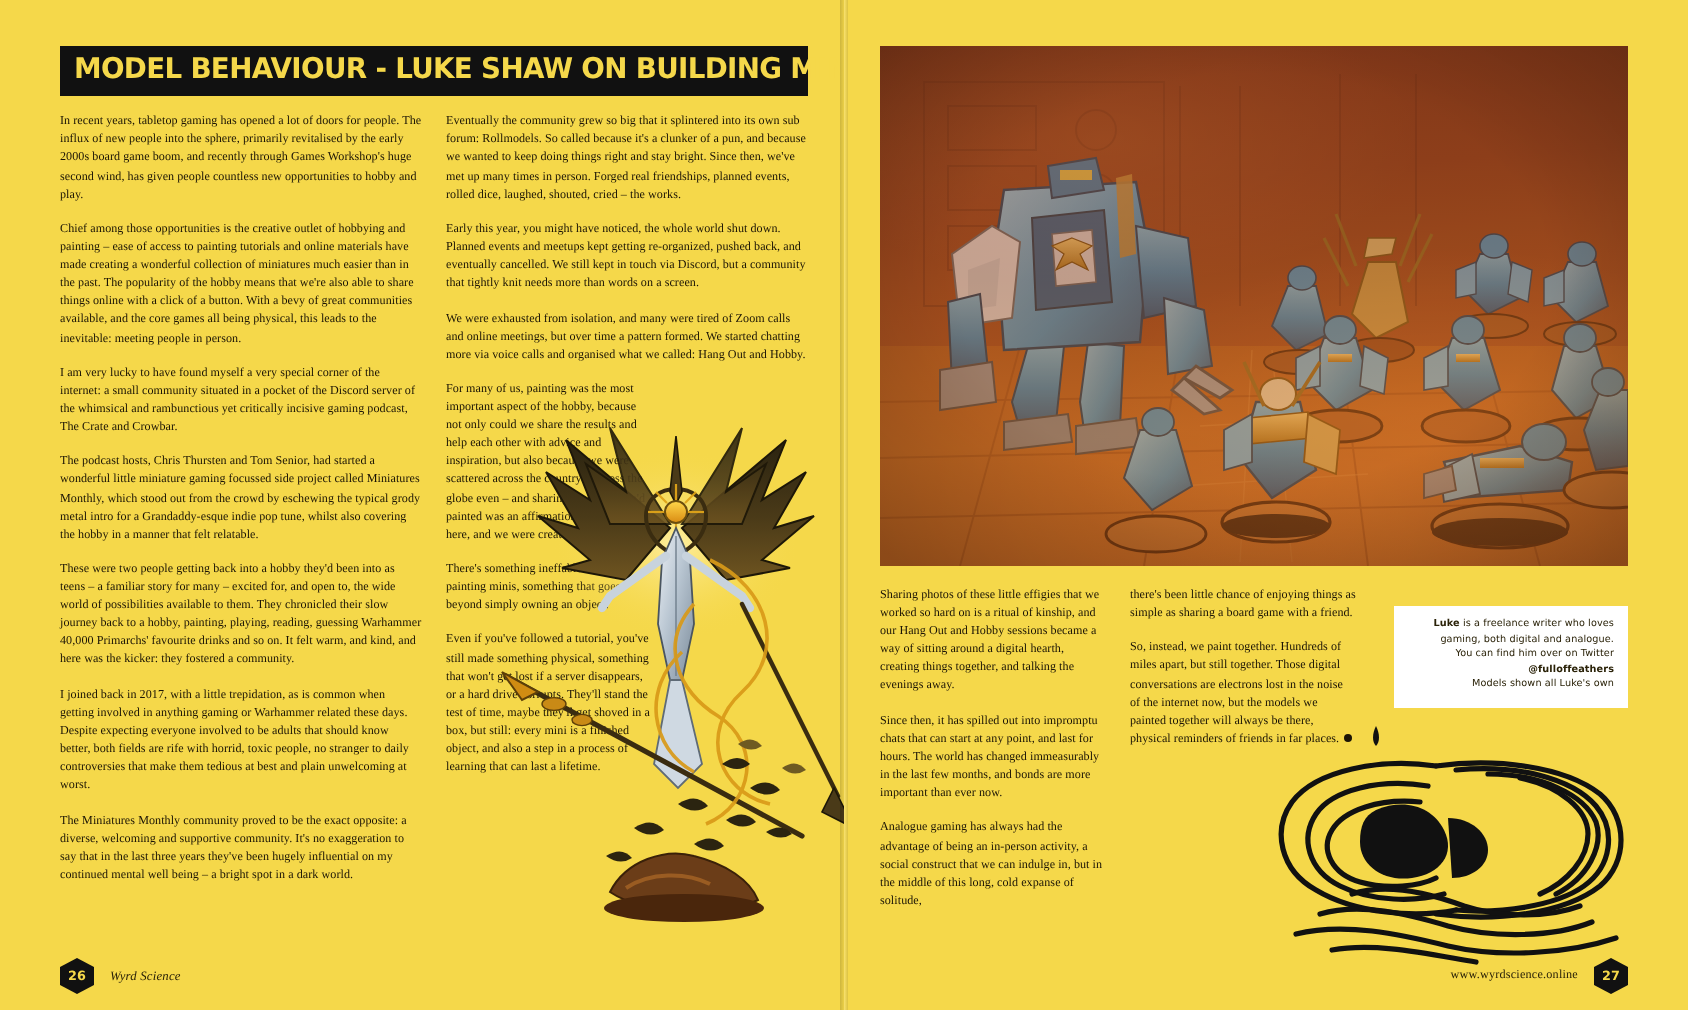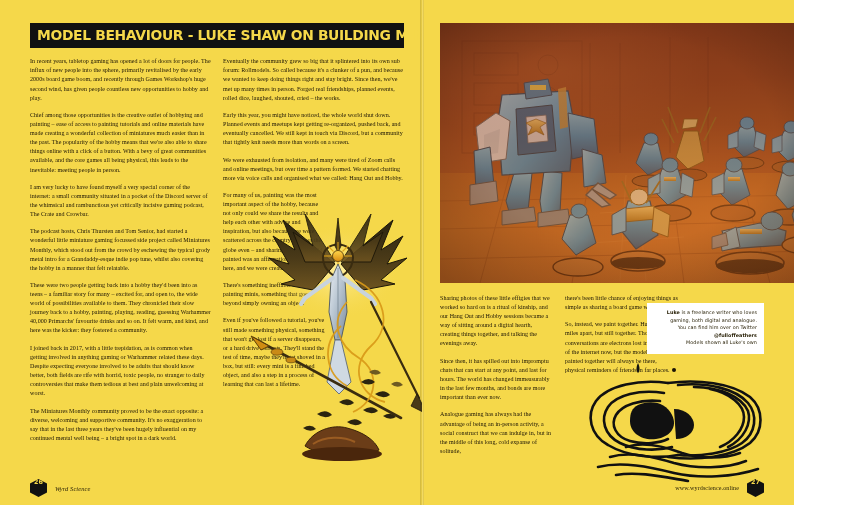--- a/index.html
+++ b/index.html
@@ -16,21 +16,21 @@
     display: flex;
   }
   
   .page {
     position: relative;
     height: 505px;
     background: #f5d84a;
     overflow: hidden;
   }
   .page-left  { width: 422px; padding: 23px 18px 0 30px; }
-  .page-right { width: 372px; padding: 23px 30px 0 18px; }
+  .page-right { width: 422px; padding: 23px 30px 0 18px; }
   .gutter {
     position: absolute;
     left: 420px; top: 0;
     width: 4px; height: 505px;
     background: linear-gradient(to right, rgba(0,0,0,.16), rgba(0,0,0,.05) 45%, rgba(255,255,255,.18) 55%, rgba(0,0,0,.10));
     z-index: 30;
     pointer-events: none;
   }
   
   .headline-bar {
@@ -133,21 +133,21 @@
     display: flex;
     align-items: center;
     gap: 8px;
     z-index: 20;
   }
   .footer-left  { left: 30px; }
   .footer-right { right: 30px; flex-direction: row; }
   .hexbadge {
     position: relative;
     width: 17px; height: 18px;
-    display: flex; align-items: flex-start; justify-content: center;
+    display: flex; align-items: center; justify-content: center;
     flex: 0 0 auto;
   }
   .hexbadge .hexshape {
     position: absolute; inset: 0;
     background: #111111;
     clip-path: polygon(50% 0%, 100% 25%, 100% 75%, 50% 100%, 0% 75%, 0% 25%);
   }
   .hexbadge span {
     position: relative;
     color: #f5d84a;

